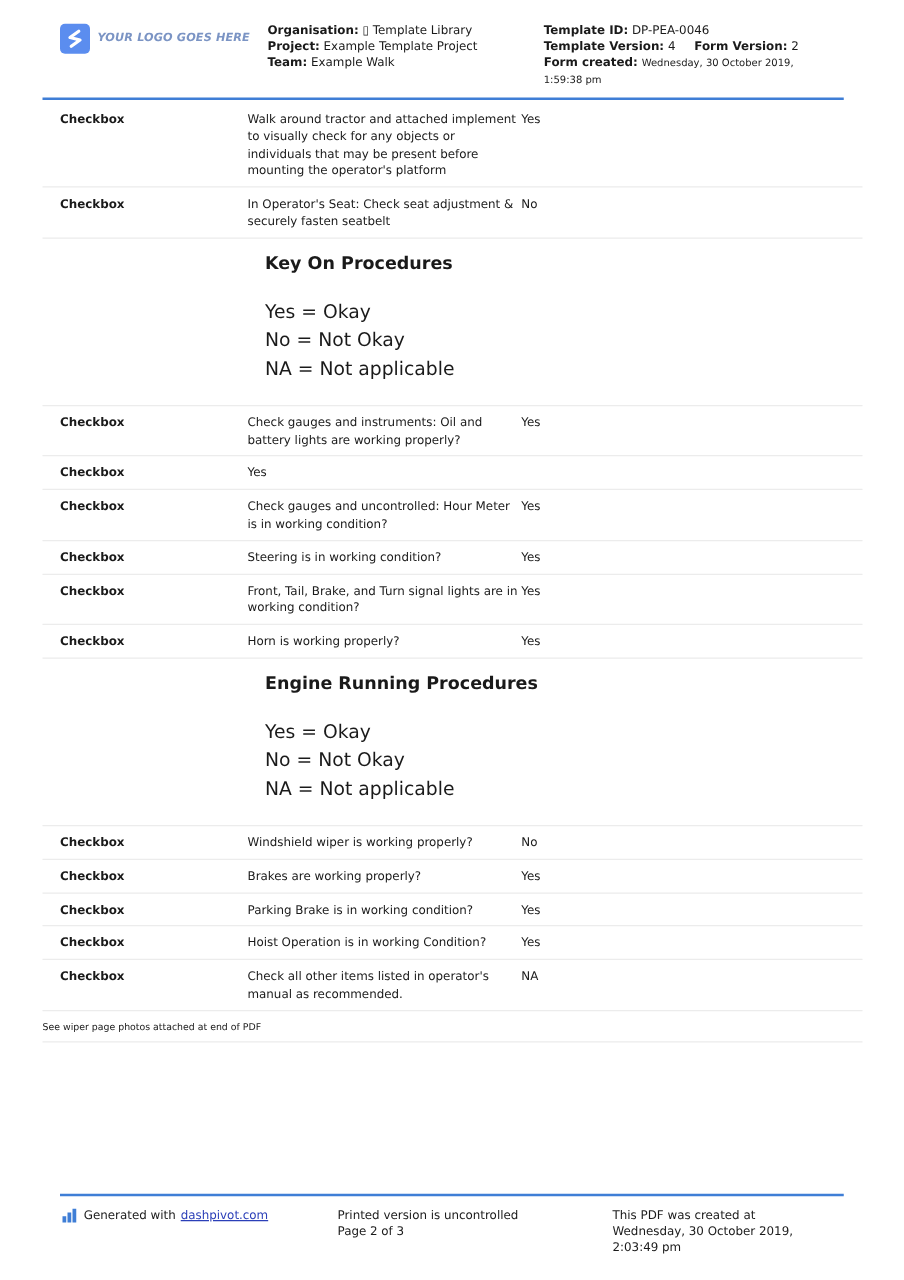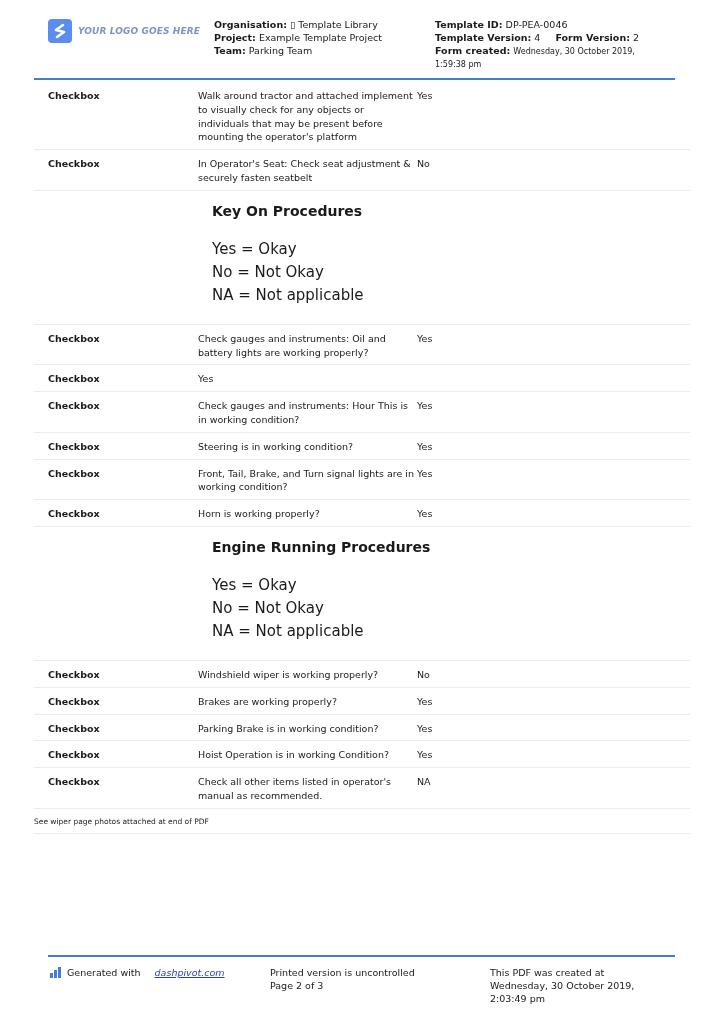--- a/index.html
+++ b/index.html
@@ -27,38 +27,38 @@
   .section .legend { padding-top:24px; padding-bottom:12px; }
   .section .legend div { font-size:15px; font-weight:normal; line-height:13px; margin-bottom:10px; }
 
   .hr-bot { position:absolute; left:48px; top:955px; width:627px; height:2px; background:#3f7ed6; }
   .footer { position:absolute; top:966px; font-size:9.5px; line-height:13px; }
   .f1 { left:50px; display:flex; align-items:center; }
   .f2 { left:270px; }
   .f3 { left:490px; }
   .bars { display:flex; align-items:flex-end; margin-right:5px; }
   .bars span { display:inline-block; width:3px; background:#3f7ed6; margin-right:1px; }
-  .f1 a { color:#2b3fb8; text-decoration:underline; margin-left:14px;font-style:italic; }
+  .f1 a { color:#2b3fb8; text-decoration:underline; margin-left:4px; }
 </style>
 </head>
 <body>
 
 <div class="header">
   <div class="logo">
     <div class="logo-mark">
       <svg width="14" height="16" viewBox="0 0 14 16">
           <path d="M10 2 L3 7 L11 9 L4 14" stroke="#fff" stroke-width="2.6" fill="none" stroke-linecap="round" stroke-linejoin="round"></path>
         </svg>
     </div>
     <span class="logo-text">YOUR LOGO GOES HERE</span>
   </div>
   <div class="hcol hcol-1">
     <div><b>Organisation:</b> <span>▯ Template Library</span></div>
     <div><b>Project:</b> <span>Example Template Project</span></div>
-    <div><b>Team:</b> <span>Parking Team</span></div>
+    <div><b>Team:</b> <span>Example Walk</span></div>
   </div>
   <div class="hcol hcol-2">
     <div><b>Template ID:</b> <span>DP-PEA-0046</span></div>
     <div><b>Template Version:</b> <span>4</span>&nbsp;&nbsp;&nbsp;&nbsp; <b>Form Version:</b> <span>2</span></div>
     <div><b>Form created:</b> <span class="small">Wednesday, 30 October 2019,</span></div>
     <div class="small">1:59:38 pm</div>
   </div>
   <div class="hr-top"></div>
 </div>
 
@@ -86,21 +86,21 @@
     <div class="c-label">Checkbox</div>
     <div class="c-desc">Check gauges and instruments: Oil and battery lights are working properly?</div>
     <div class="c-val">Yes</div>
   </div>
   <div class="row">
     <div class="c-label">Checkbox</div>
     <div class="c-val">Yes</div>
   </div>
   <div class="row">
     <div class="c-label">Checkbox</div>
-    <div class="c-desc">Check gauges and instruments: Hour This is in working condition?</div>
+    <div class="c-desc">Check gauges and uncontrolled: Hour Meter is in working condition?</div>
     <div class="c-val">Yes</div>
   </div>
   <div class="row">
     <div class="c-label">Checkbox</div>
     <div class="c-desc">Steering is in working condition?</div>
     <div class="c-val">Yes</div>
   </div>
   <div class="row">
     <div class="c-label">Checkbox</div>
     <div class="c-desc">Front, Tail, Brake, and Turn signal lights are in working condition?</div>

